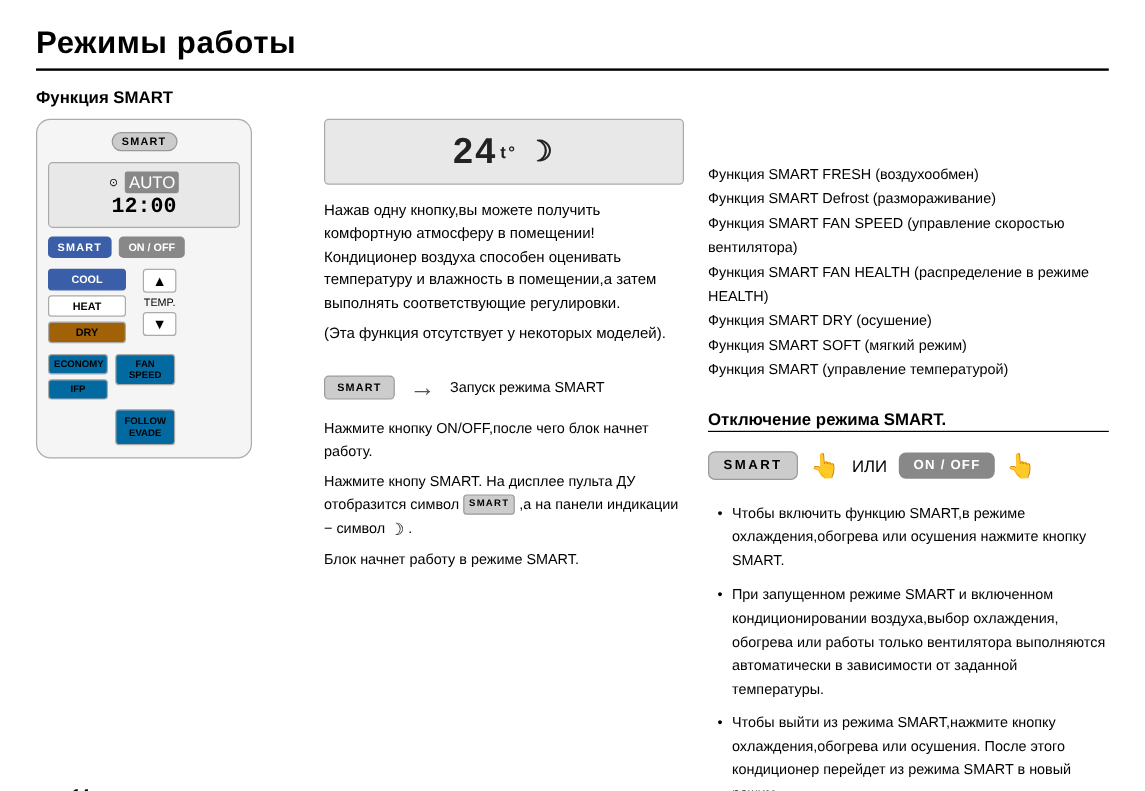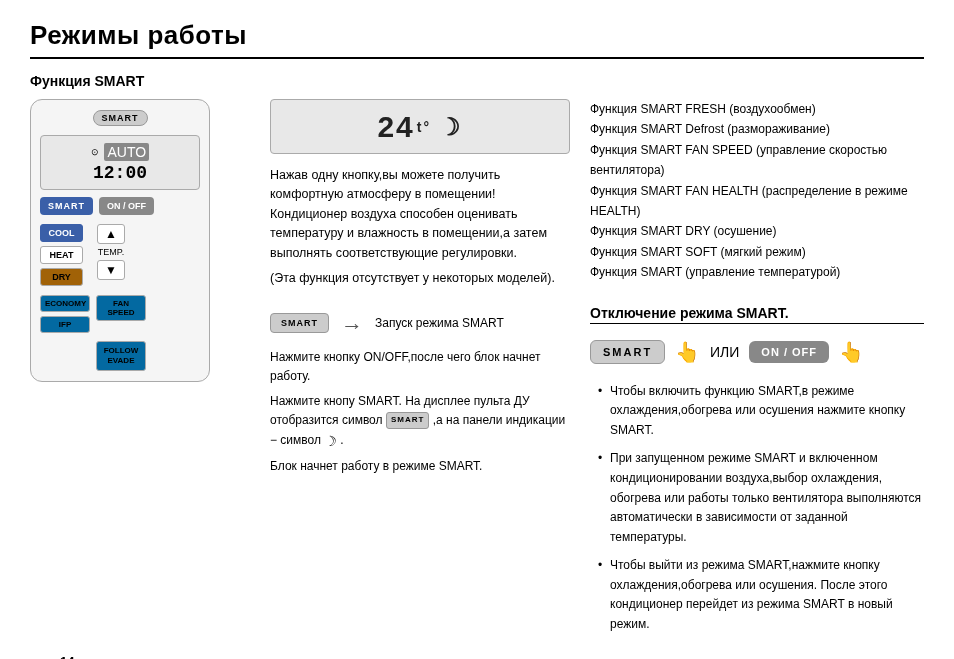--- a/index.html
+++ b/index.html
@@ -126,21 +126,21 @@
       gap: 4px;
     }
     .btn-mode {
       background: #fff;
       border: 1px solid #aaa;
       border-radius: 3px;
       padding: 3px 6px;
       font-size: 9px;
       font-weight: bold;
       cursor: pointer;
-      width: 43px;
+      width: 65px;
       text-align: center;
     }
     .btn-cool { background: #3a5fa8; color: #fff; border: 1px solid #3a5fa8; }
     .btn-heat { background: #fff; color: #000; }
     .btn-dry  { background: #a16207; color: #000; }
     .temp-col {
       display: flex;
       flex-direction: column;
       gap: 3px;
       align-items: center;
@@ -270,20 +270,21 @@
     .right-col {
       flex: 1;
       display: flex;
       flex-direction: column;
       gap: 8px;
     }
     .feature-list {
       font-size: 12px;
       line-height: 1.7;
       margin-bottom: 10px;
+      margin-top: 36px;
     }
     .feature-list p { margin: 0; }
     .section-title-2 {
       font-weight: bold;
       font-size: 14px;
       margin-top: 4px;
       margin-bottom: 8px;
       border-bottom: 1px solid #000;
       padding-bottom: 2px;
       display: inline-block;

